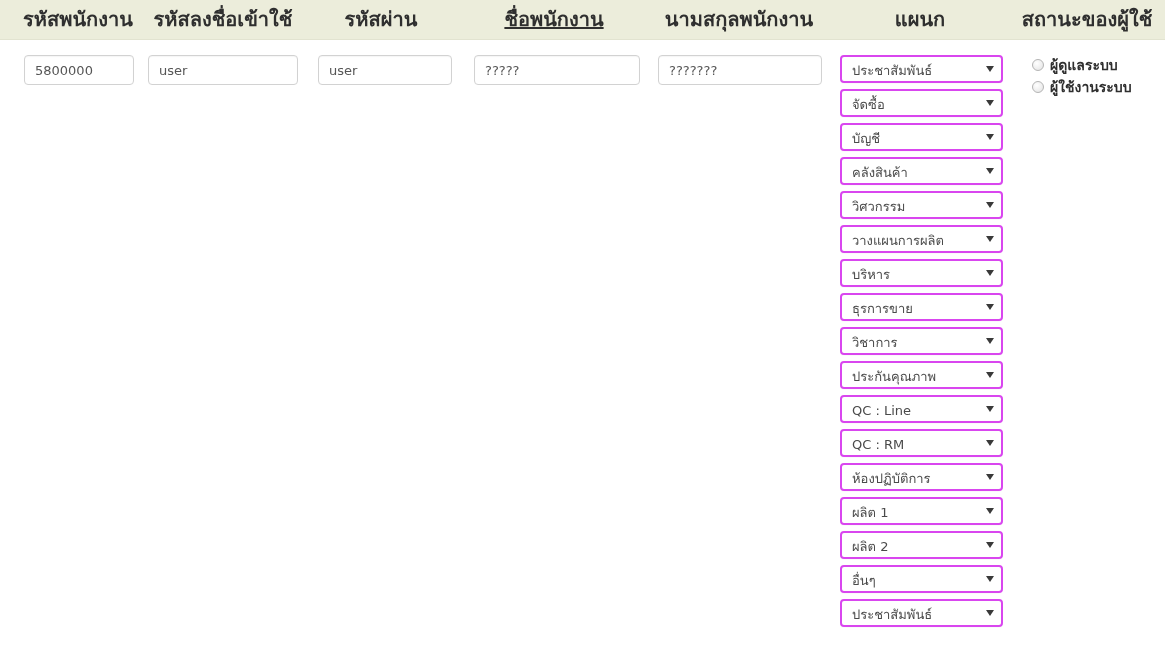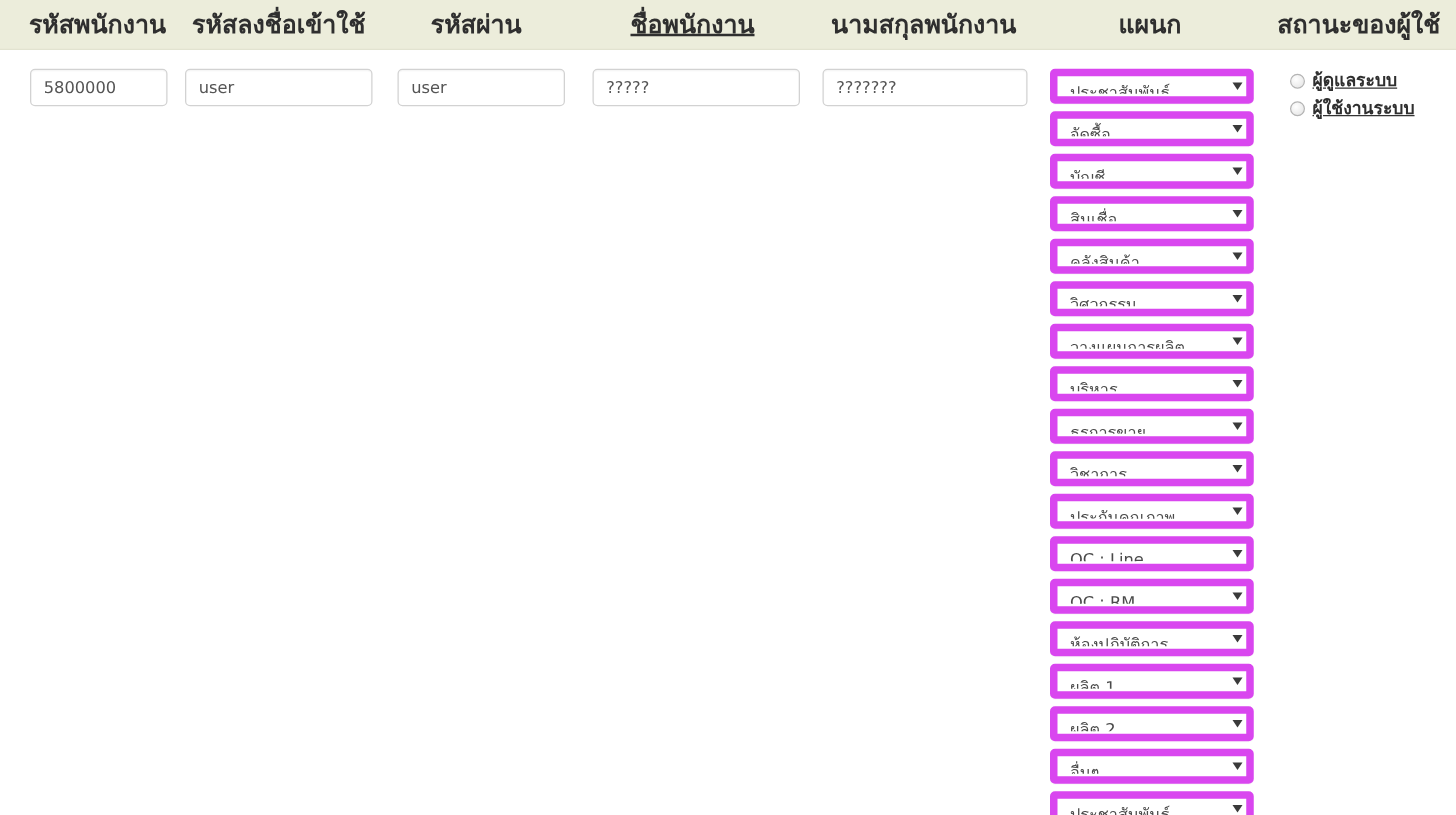--- a/index.html
+++ b/index.html
@@ -96,21 +96,21 @@
     top: 14px;
     width: 163px;
   }
   .sel {
     display: block;
     box-sizing: border-box;
     width: 163px;
     height: 28px;
     margin-bottom: 6px;
     padding: 2px 22px 2px 10px;
-    border: 6px solid #d946ef;
+    border: 2px solid #d946ef;
     border-radius: 4px;
     background: #ffffff;
     font-family: "DejaVu Sans", "Liberation Sans", sans-serif;
     font-size: 13px;
     color: #4a4a4a;
     line-height: 24px;
     appearance: none;
     -webkit-appearance: none;
     -moz-appearance: none;
     position: relative;
@@ -144,21 +144,20 @@
     left: 1032px;
     top: 14px;
     width: 128px;
   }
   .radio-row {
     display: flex;
     align-items: center;
     height: 20px;
     margin-bottom: 2px;
     white-space: nowrap;
-    text-decoration: underline;
   }
   .radio-dot {
     width: 12px;
     height: 12px;
     border-radius: 50%;
     border: 1px solid #b4b4b4;
     background: radial-gradient(circle at 38% 34%, #ffffff 0%, #ededed 62%, #e2e2e2 100%);
     box-sizing: border-box;
     flex: 0 0 auto;
     margin-right: 6px;
@@ -211,26 +210,20 @@
           <span class="sel-arrow"></span>
         </div>
         <div class="sel-wrap">
           <select class="sel">
             <option>บัญชี</option>
           </select>
           <span class="sel-arrow"></span>
         </div>
         <div class="sel-wrap">
           <select class="sel">
-            <option>สินเชื่อ</option>
-          </select>
-          <span class="sel-arrow"></span>
-        </div>
-        <div class="sel-wrap">
-          <select class="sel">
             <option>คลังสินค้า</option>
           </select>
           <span class="sel-arrow"></span>
         </div>
         <div class="sel-wrap">
           <select class="sel">
             <option>วิศวกรรม</option>
           </select>
           <span class="sel-arrow"></span>
         </div>

